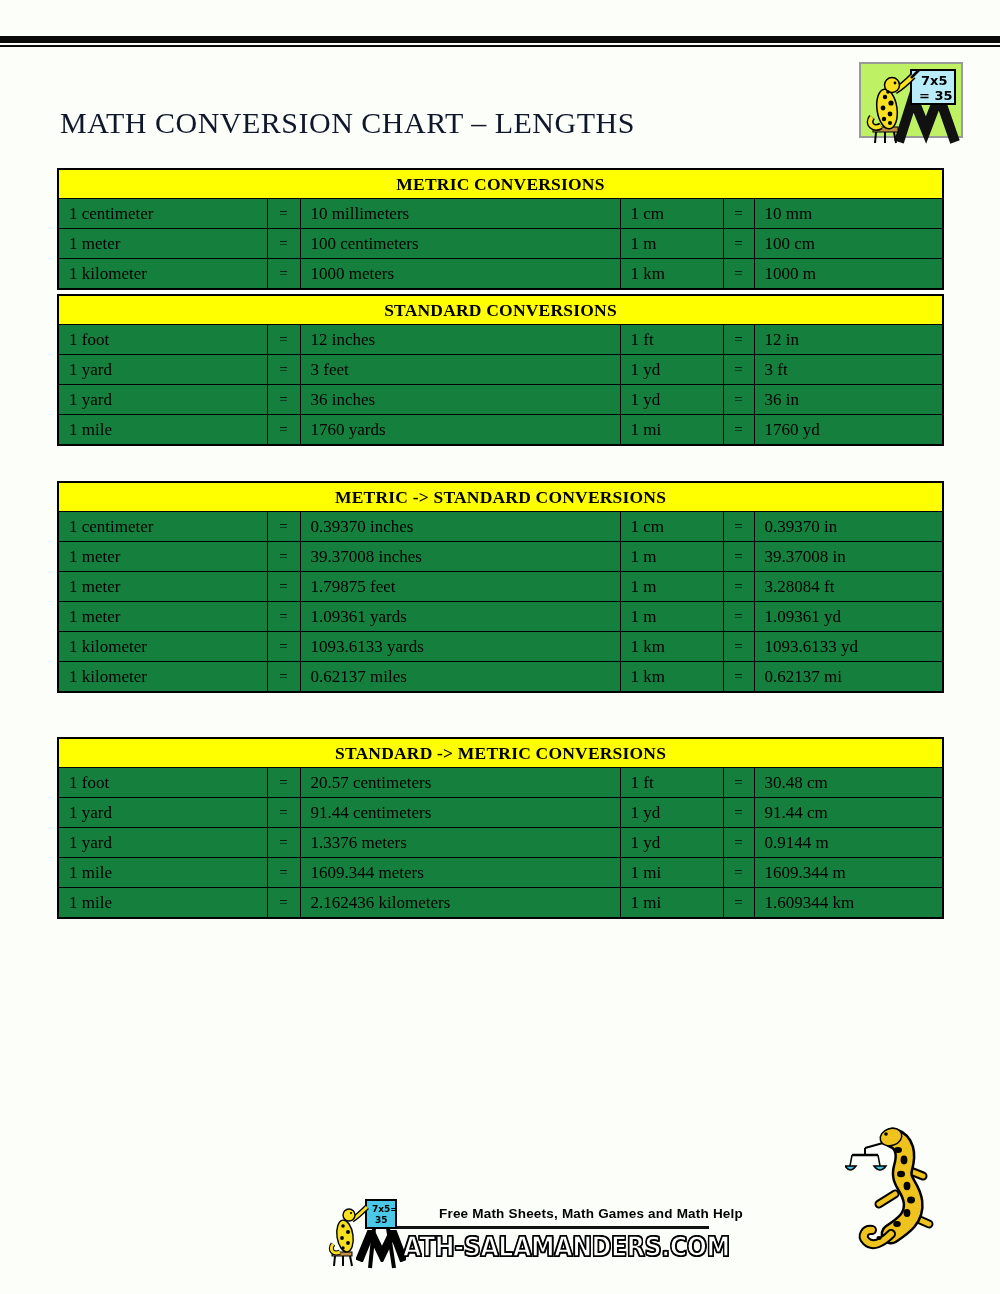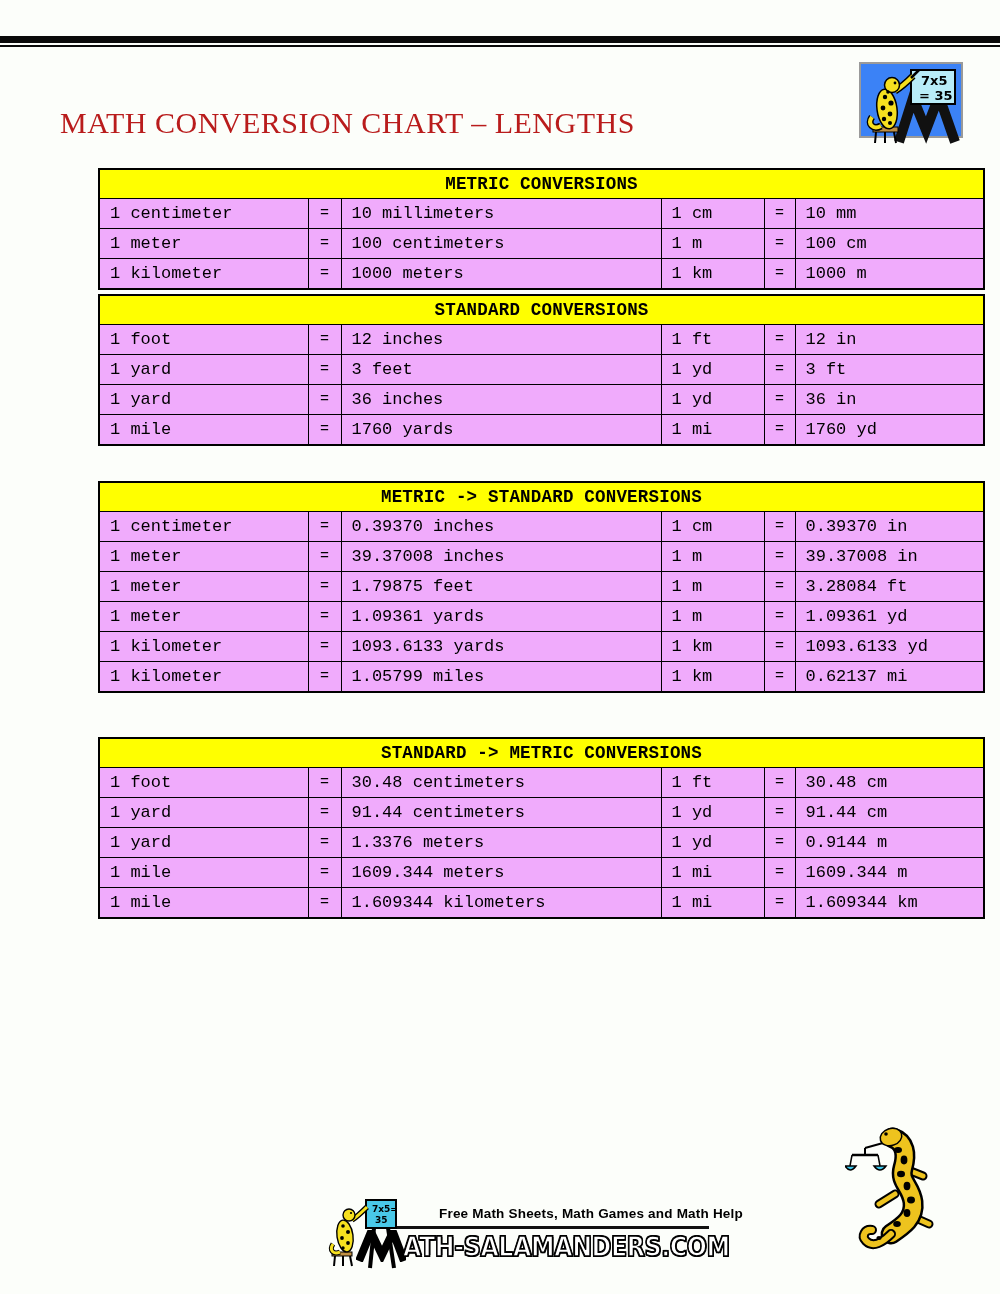--- a/index.html
+++ b/index.html
@@ -9,33 +9,33 @@
     font-family:"Liberation Sans",sans-serif;
     color:#000;
   }
   .topbar-thick{position:absolute;left:0;top:36px;width:1000px;height:7px;background:#0a0a0a;}
   .topbar-thin{position:absolute;left:0;top:45px;width:1000px;height:2px;background:#0a0a0a;}
 
   .page-title{
     position:absolute;left:60px;top:106px;width:700px;
     font-family:"Liberation Serif",serif;
     font-size:30px;letter-spacing:.5px;font-weight:500;
-    color:#b91c1c;white-space:nowrap;
+    color:#0f172a;white-space:nowrap;
   }
 
   .logo-box{
     position:absolute;left:859px;top:62px;width:104px;height:76px;
-    background:#3b82f6;border:2px solid #9a9a9a;box-sizing:border-box;
+    background:#bef264;border:2px solid #9a9a9a;box-sizing:border-box;
   }
 
   table.conv{
     position:absolute;left:57px;width:885px;
     border-collapse:collapse;table-layout:fixed;
-    background:#f0abfc;border:2px solid #000;
-    font-family:Liberation Mono, monospace;font-size:17px;margin-left:41px;
+    background:#15803d;border:2px solid #000;
+    font-family:Liberation Serif, serif;font-size:17px;
   }
   .conv col.w1{width:209px}.conv col.w2{width:33px}.conv col.w3{width:320px}
   .conv col.w4{width:103px}.conv col.w5{width:31px}.conv col.w6{width:189px}
   .conv th{
     background:#ffff00;border:1px solid #000;height:28px;
     font-size:17.5px;font-weight:bold;text-align:center;padding:0;
     letter-spacing:.2px;
   }
   .conv td{
     border:1px solid #000;height:29px;padding:0 2px 0 10px;
@@ -240,21 +240,21 @@
         <td class="c1">1 kilometer</td>
         <td class="c2">=</td>
         <td class="c3">1093.6133 yards</td>
         <td class="c4">1 km</td>
         <td class="c5">=</td>
         <td class="c6">1093.6133 yd</td>
       </tr>
       <tr>
         <td class="c1">1 kilometer</td>
         <td class="c2">=</td>
-        <td class="c3">1.05799 miles</td>
+        <td class="c3">0.62137 miles</td>
         <td class="c4">1 km</td>
         <td class="c5">=</td>
         <td class="c6">0.62137 mi</td>
       </tr>
     </tbody>
 </table>
 
 <table class="conv" style="top:737px">
   <colgroup>
       <col class="w1">
@@ -266,21 +266,21 @@
     </colgroup>
   <thead>
       <tr>
         <th colspan="6">STANDARD -&gt; METRIC CONVERSIONS</th>
       </tr>
     </thead>
   <tbody>
       <tr>
         <td class="c1">1 foot</td>
         <td class="c2">=</td>
-        <td class="c3">30.48 centimeters</td>
+        <td class="c3">20.57 centimeters</td>
         <td class="c4">1 ft</td>
         <td class="c5">=</td>
         <td class="c6">30.48 cm</td>
       </tr>
       <tr>
         <td class="c1">1 yard</td>
         <td class="c2">=</td>
         <td class="c3">91.44 centimeters</td>
         <td class="c4">1 yd</td>
         <td class="c5">=</td>
@@ -298,21 +298,21 @@
         <td class="c1">1 mile</td>
         <td class="c2">=</td>
         <td class="c3">1609.344 meters</td>
         <td class="c4">1 mi</td>
         <td class="c5">=</td>
         <td class="c6">1609.344 m</td>
       </tr>
       <tr>
         <td class="c1">1 mile</td>
         <td class="c2">=</td>
-        <td class="c3">1.609344 kilometers</td>
+        <td class="c3">2.162436 kilometers</td>
         <td class="c4">1 mi</td>
         <td class="c5">=</td>
         <td class="c6">1.609344 km</td>
       </tr>
     </tbody>
 </table>
 
 <div class="corner-salamander">
   <svg width="105" height="132" viewBox="0 0 105 132">
     <line x1="20" y1="24" x2="38" y2="19" stroke="#000" stroke-width="2"></line>

